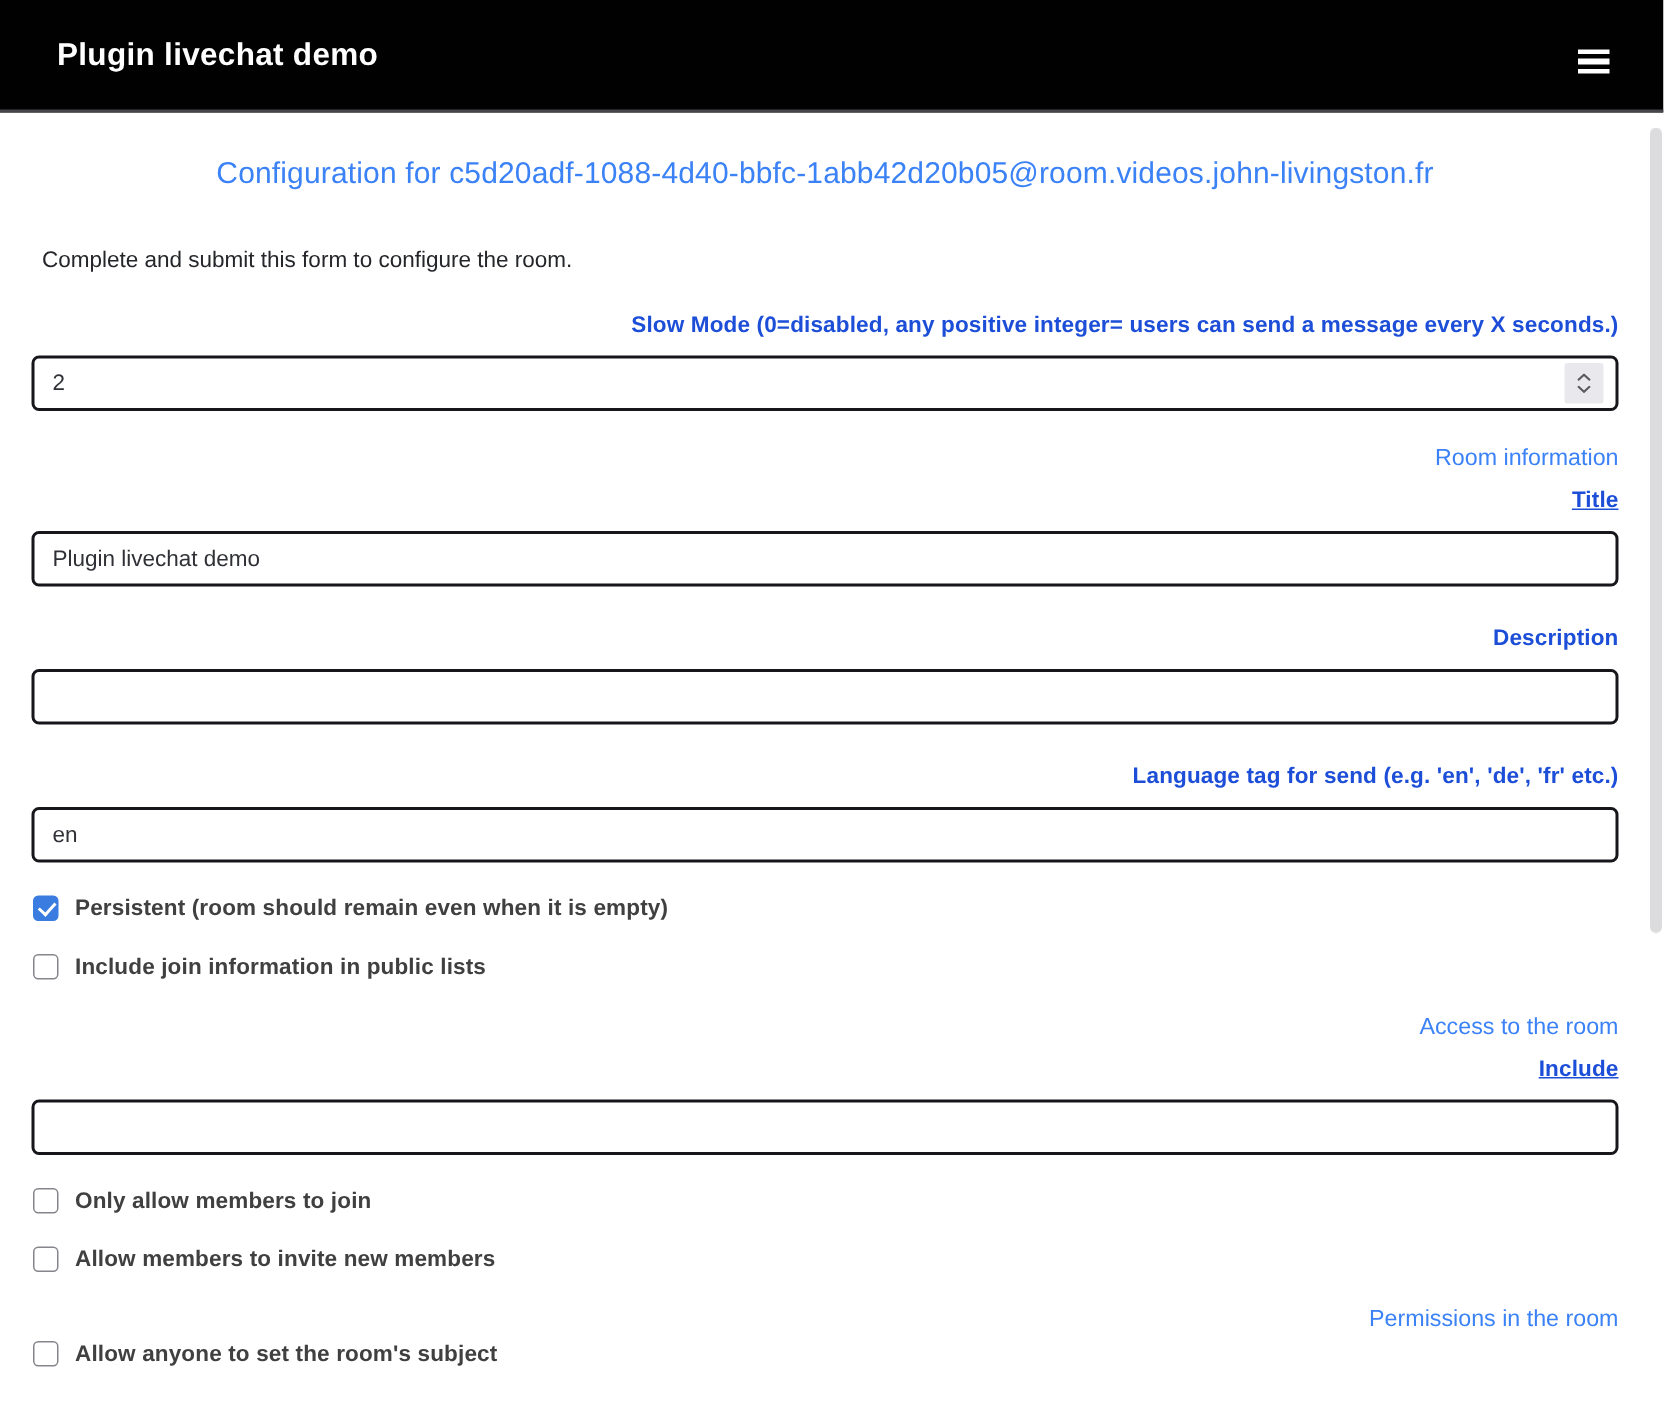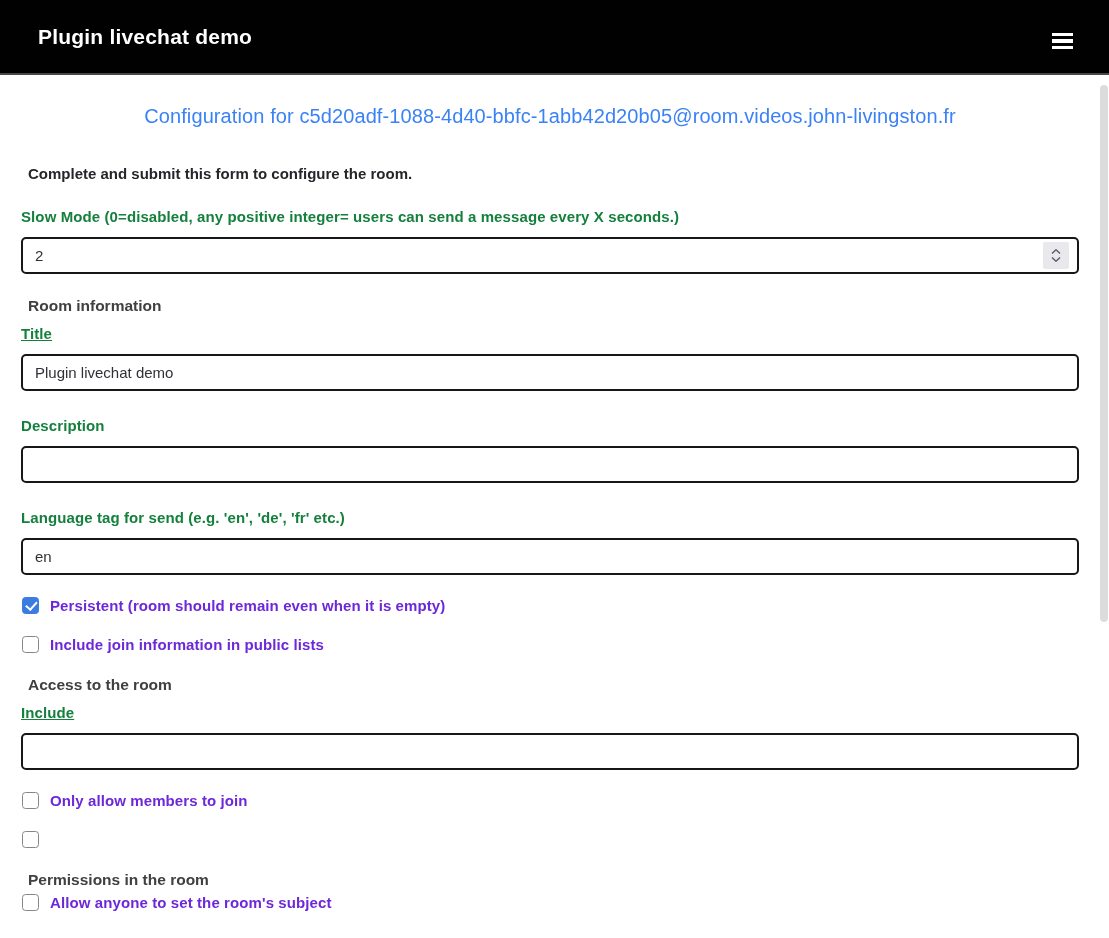--- a/index.html
+++ b/index.html
@@ -47,36 +47,37 @@
     font-size: 20px;
     font-weight: 400;
     color: #3b82f6;
     margin: 30px 0 0 0;
     letter-spacing: 0.1px;
   }
   .instructions {
     font-size: 15px;
     margin: 37px 0 0 7px;
     color: #24262a;
-    font-weight: bold;
   }
 
   .field-label {
     display: block;
     font-weight: 700;
     font-size: 15px;
-    color: #15803d;
+    color: #1d4ed8;
     margin: 26px 0 12px 0;
     letter-spacing: 0.1px;
+    text-align: right;
   }
   .section-heading {
     font-size: 15.5px;
-    font-weight: 700;
-    color: #404040;
+    font-weight: 400;
+    color: #3b82f6;
     margin: 23px 0 0 7px;
+    text-align: right;
   }
   .section-heading + .field-label { margin-top: 10px; text-decoration: underline; }
 
   .input-wrap { position: relative; }
   .text-input {
     display: block;
     width: 100%;
     height: 37px;
     border: 2px solid #17171b;
     border-radius: 5px;
@@ -137,21 +138,21 @@
     top: 1px;
     width: 4.5px;
     height: 9px;
     border: solid #ffffff;
     border-width: 0 2.5px 2.5px 0;
     transform: rotate(42deg);
   }
   .checkbox-label {
     font-weight: 700;
     font-size: 15px;
-    color: #6d28d9;
+    color: #404040;
     letter-spacing: 0.1px;
   }
 
   .gap-after-input { margin-top: 21px; }
 
   
   .scrollbar-thumb {
     position: fixed;
     right: 1px;
     top: 85px;
@@ -224,20 +225,21 @@
 
     <div class="gap-after-input"></div>
 
     <label class="checkbox-row">
       <input type="checkbox" class="cb" style="">
       <span class="checkbox-label">Only allow members to join</span>
     </label>
 
     <label class="checkbox-row">
       <input type="checkbox" class="cb" style="">
+      <span class="checkbox-label">Allow members to invite new members</span>
     </label>
 
     <p class="section-heading">Permissions in the room</p>
 
     <label class="checkbox-row" style="margin-top:5px;">
       <input type="checkbox" class="cb" style="">
       <span class="checkbox-label">Allow anyone to set the room's subject</span>
     </label>
 
   </form>

